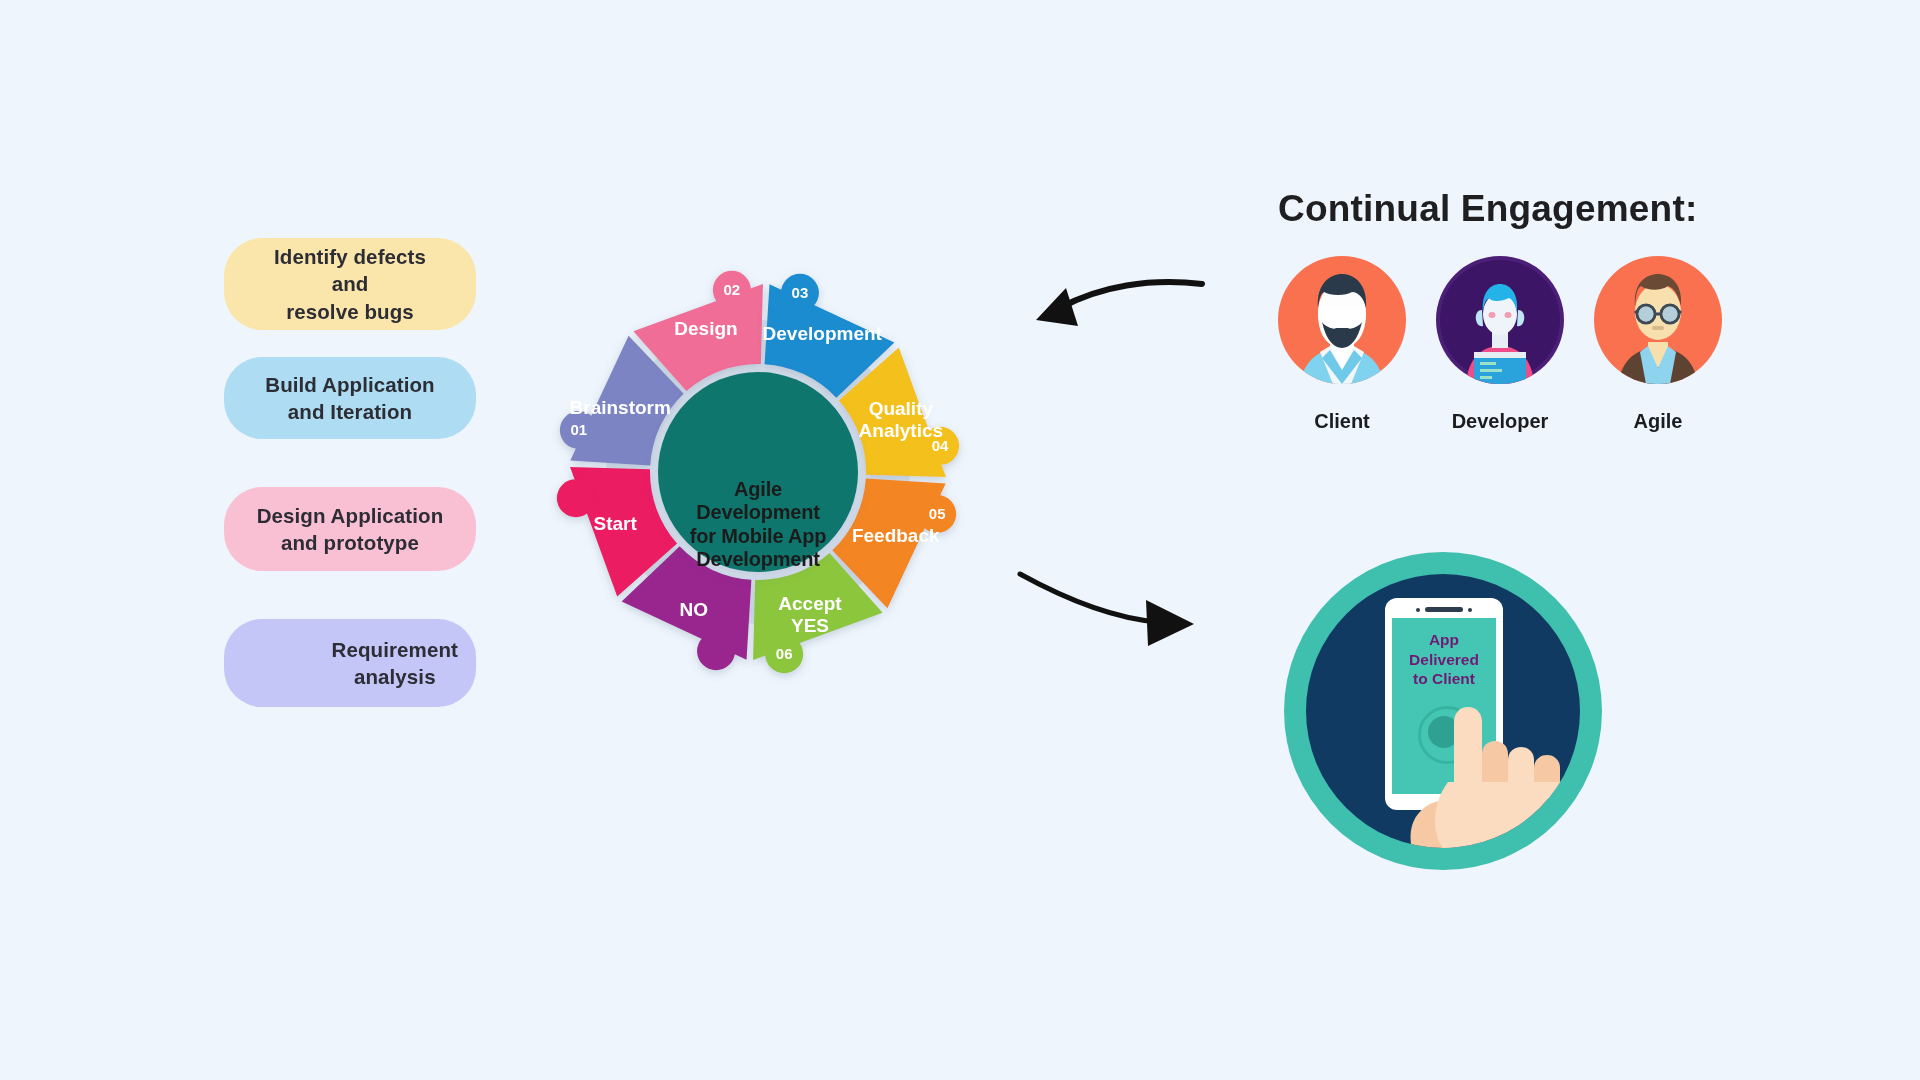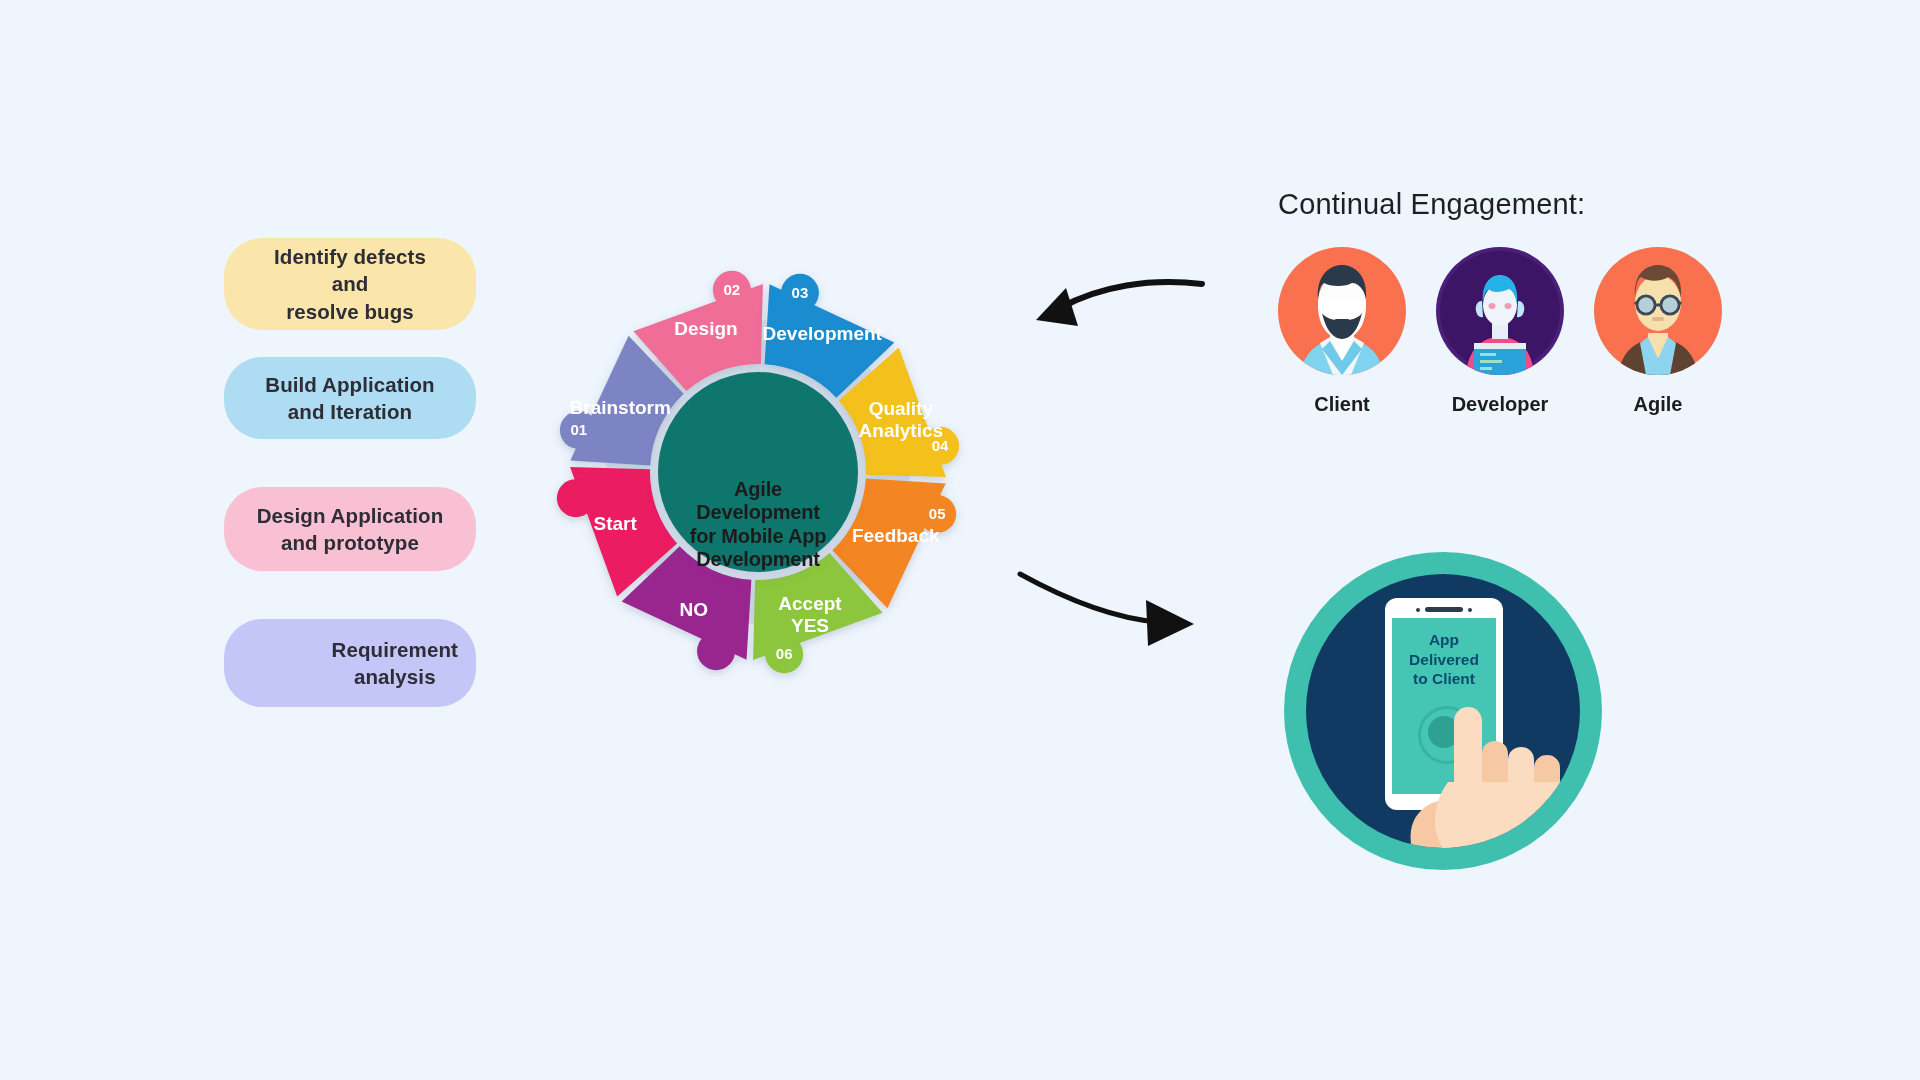--- a/index.html
+++ b/index.html
@@ -92,34 +92,34 @@
   #arrow-bottom { left: 1010px; top: 560px; }
 
   
   #engagement {
     position: absolute;
     left: 1278px;
     top: 188px;
     width: 440px;
   }
   #engagement-title {
-    font-size: 29px;
-    font-weight: normal;
+    font-size: 37px;
+    font-weight: bold;
     color: #1f1f22;
     margin: 0 0 26px 0;
     letter-spacing: 0.2px;
   }
   #avatar-row { display: flex; gap: 30px; }
   .avatar-col { width: 128px; text-align: center; }
   .avatar-circle {
     width: 128px; height: 128px; border-radius: 50%;
     position: relative; overflow: hidden;
   }
   .avatar-name {
-    margin-top: 18px;
+    margin-top: 26px;
     font-size: 20px;
     font-weight: bold;
     color: #1c1c1f;
   }
 
   
   #delivery {
     position: absolute;
     left: 1284px;
     top: 552px;
@@ -157,21 +157,21 @@
   #phone-dot-l { left: 31px; }
   #phone-dot-r { left: 83px; }
   #phone-screen {
     position: absolute; left: 7px; top: 20px;
     width: 104px; height: 176px;
     background: #45c6b4;
   }
   #phone-screen-text {
     position: absolute; left: 0; right: 0; top: 12px;
     text-align: center;
-    color: #0c4a6e;
+    color: #701a75;
     font-size: 15.5px;
     font-weight: bold;
     line-height: 1.26;
   }
   #touch-ring {
     position: absolute; left: 26px; top: 88px;
     width: 52px; height: 52px; border-radius: 50%;
     border: 3px solid #37b3a2;
   }
   #touch-dot {

